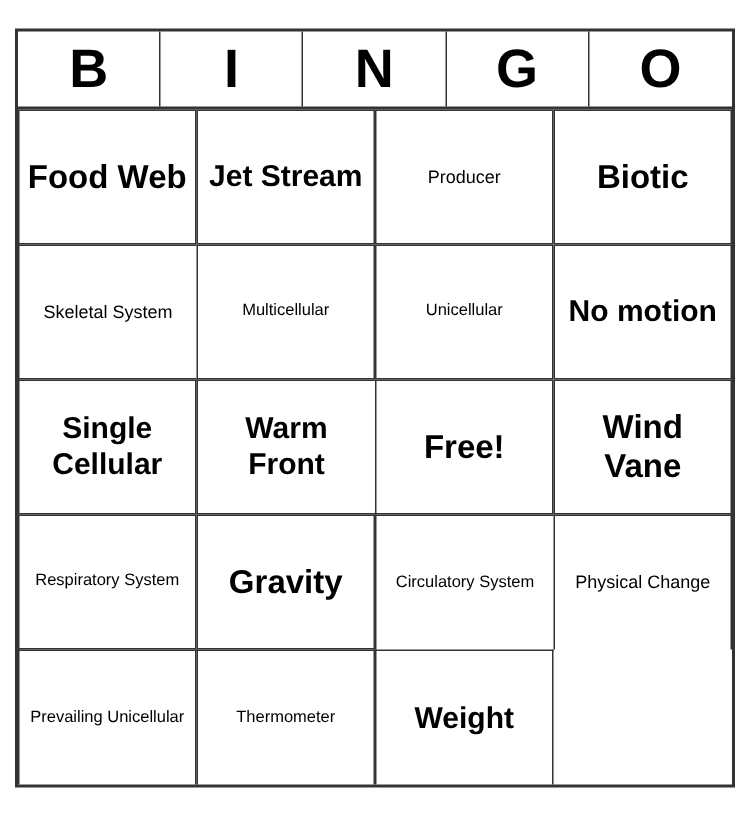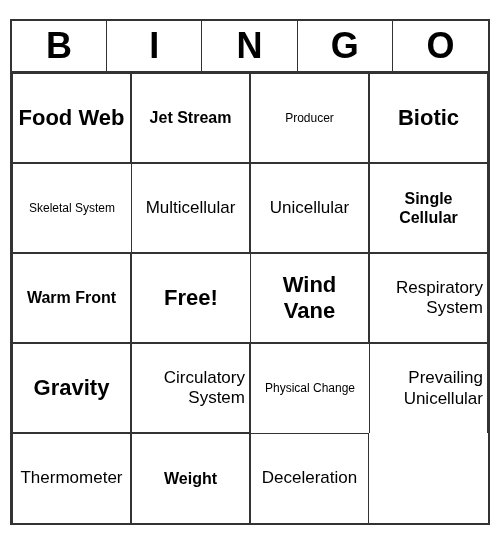--- a/index.html
+++ b/index.html
@@ -49,23 +49,23 @@
     .bingo-cell:nth-child(5n) {
       border-right: none;
     }
     .bingo-cell:nth-last-child(-n+5) {
       border-bottom: none;
     }
     .cell-text {
       display: block;
     }
     .large { font-size: 22px; font-weight: bold; }
-    .medium { font-size: 16px; font-weight: bold; }
+    .medium { font-size: 20px; font-weight: bold; }
     .small { font-size: 12px; }
-    .xsmall { font-size: 17px; text-align: right; }
+    .xsmall { font-size: 11px; text-align: right; }
   </style>
 </head>
 <body>
 
 <div class="bingo-card">
   <div class="bingo-header">
   <div class="bingo-header-cell">B</div>
       <div class="bingo-header-cell">I</div>
       <div class="bingo-header-cell">N</div>
       <div class="bingo-header-cell">G</div>
@@ -87,20 +87,23 @@
       <div class="bingo-cell">
         <span class="cell-text small">Skeletal System</span>
       </div>
       <div class="bingo-cell">
         <span class="cell-text xsmall">Multicellular</span>
       </div>
       <div class="bingo-cell">
         <span class="cell-text xsmall">Unicellular</span>
       </div>
       <div class="bingo-cell">
+        <span class="cell-text medium">No motion</span>
+      </div>
+      <div class="bingo-cell">
         <span class="cell-text medium">Single Cellular</span>
       </div>
       <div class="bingo-cell">
         <span class="cell-text medium">Warm Front</span>
       </div>
       <div class="bingo-cell">
         <span class="cell-text large">Free!</span>
       </div>
       <div class="bingo-cell">
         <span class="cell-text large">Wind Vane</span>
@@ -119,17 +122,14 @@
       </div>
       <div class="bingo-cell">
         <span class="cell-text xsmall">Prevailing Unicellular</span>
       </div>
       <div class="bingo-cell">
         <span class="cell-text xsmall">Thermometer</span>
       </div>
       <div class="bingo-cell">
         <span class="cell-text medium">Weight</span>
       </div>
-      <div class="bingo-cell">
-        <span class="cell-text xsmall">Deceleration</span>
-      </div>
     </div>
 </div>
 
 </body></html>

